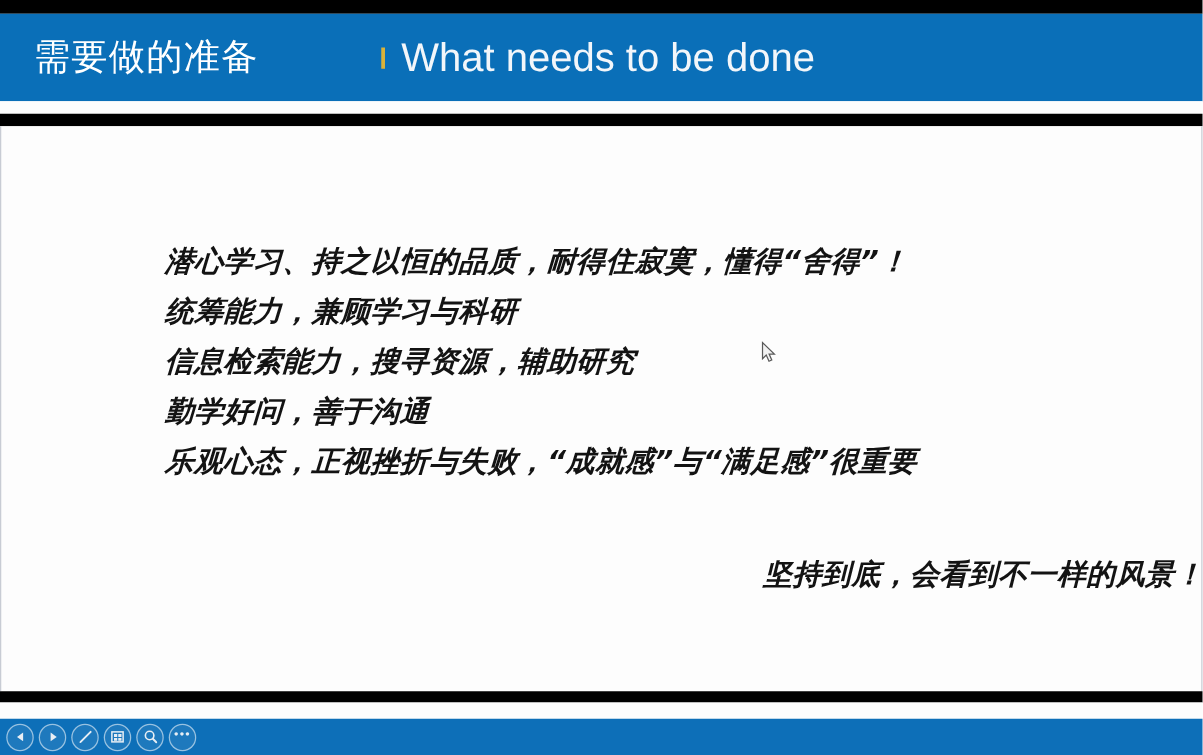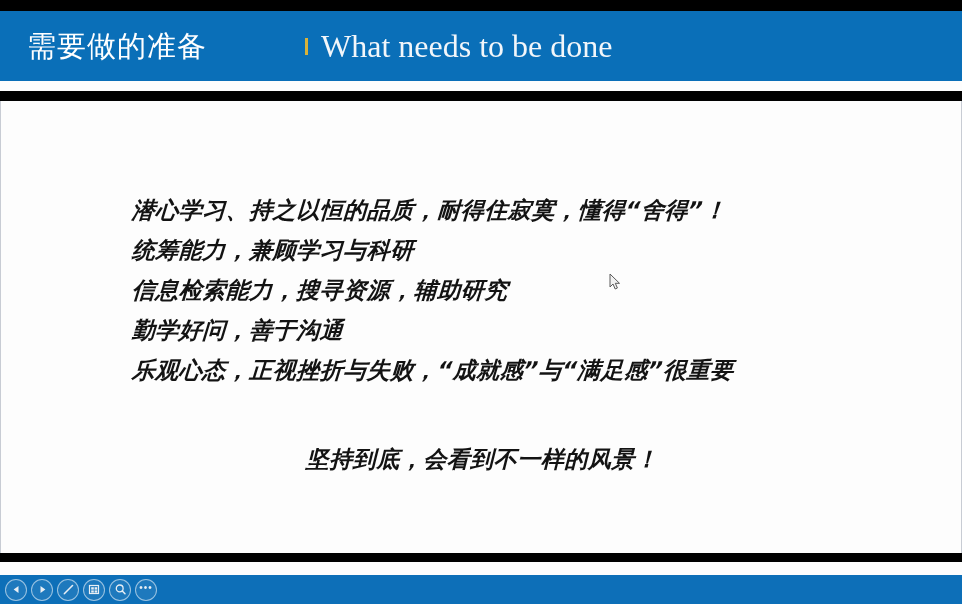--- a/index.html
+++ b/index.html
@@ -35,21 +35,20 @@
   .slide-header {
     position: absolute;
     top: 11px; left: 0;
     width: 962px;
     height: 70px;
     background: #0a6fb8;
     display: flex;
     align-items: center;
     box-sizing: border-box;
     padding-left: 27px;
-    font-family: Liberation Serif, serif;
   }
   .header-title-cn {
     color: #ffffff;
     font-size: 29px;
     line-height: 1;
     letter-spacing: 1px;
     white-space: nowrap;
     font-weight: 400;
   }
   .header-divider {
@@ -117,21 +116,21 @@
     font-style: italic;
     transform: skewX(-3deg);
     transform-origin: left center;
   }
 
   .closing-line {
     position: absolute;
     left: 0;
     top: 343px;
     width: 962px;
-    text-align: center;
+    text-align: right;
     font-family: "DejaVu Sans", "Liberation Sans", sans-serif;
     font-size: 23px;
     font-weight: bold;
     color: #131313;
     letter-spacing: 0.5px;
     white-space: nowrap;
     font-style: italic;
   }
 
   

